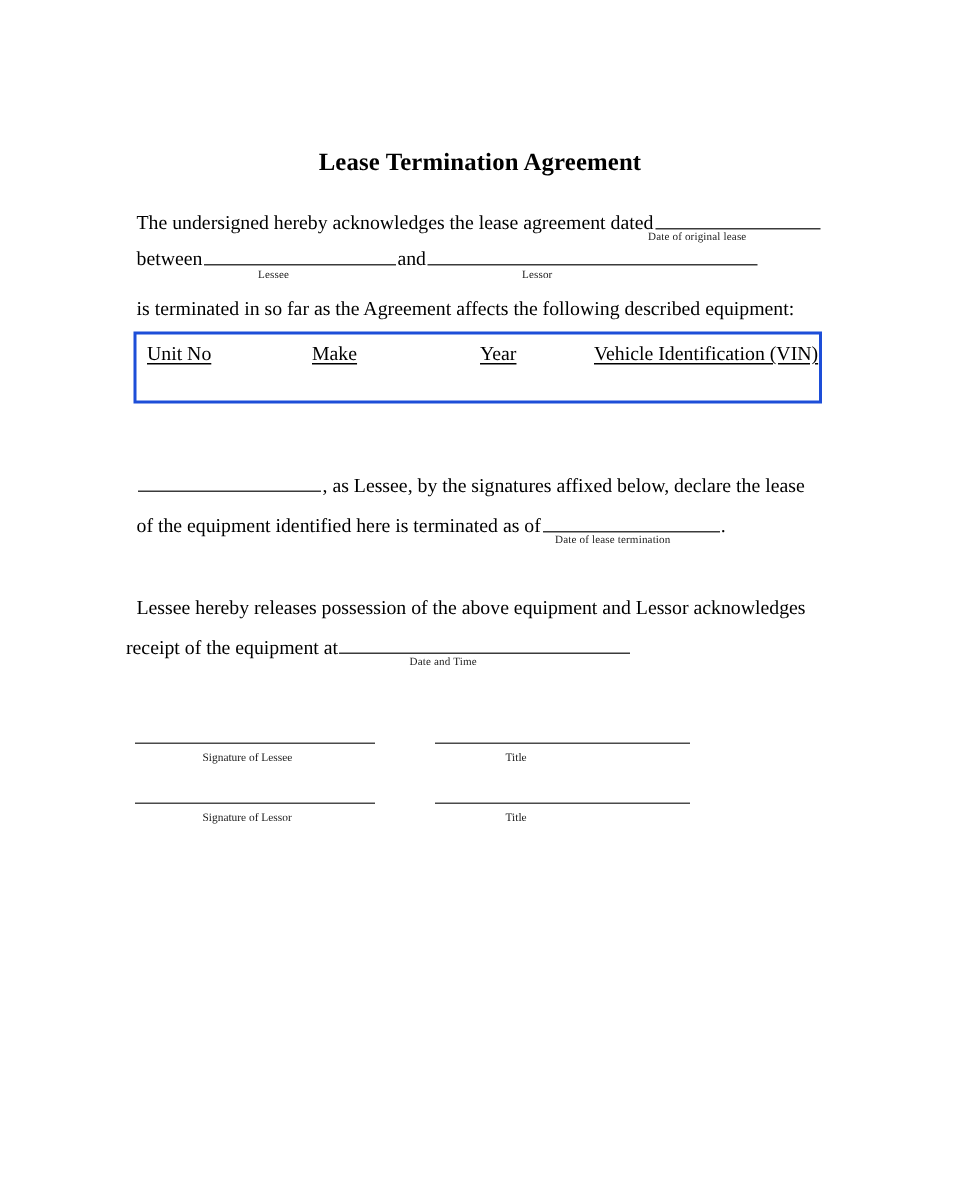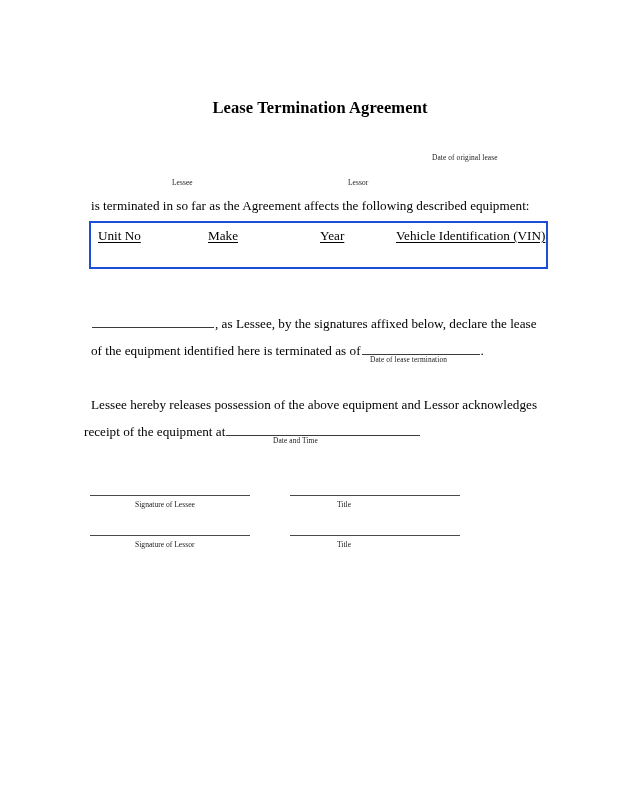--- a/index.html
+++ b/index.html
@@ -105,22 +105,28 @@
     padding-left: 45px;
   }
 </style>
 </head>
 <body>
 
 <div class="page">
 
   <div class="doc-title">Lease Termination Agreement</div>
 
+  <div class="body-line" style="left:91px; top:141px;">
+    <span>The undersigned hereby acknowledges the lease agreement dated</span><span class="rule" style="width:110px;"></span>
+  </div>
   <div class="caption" style="left:432px; top:153px;">Date of original lease</div>
 
+  <div class="body-line" style="left:91px; top:165px;">
+    <span>between</span><span class="rule" style="width:128px;"></span><span>and</span><span class="rule" style="width:220px;"></span>
+  </div>
   <div class="caption" style="left:172px; top:178px;">Lessee</div>
   <div class="caption" style="left:348px; top:178px;">Lessor</div>
 
   <div class="body-line" style="left:91px; top:199px;">is terminated in so far as the Agreement affects the following described equipment:</div>
 
   <div class="equip-box">
     <div class="equip-head">
       <span class="col-unit">Unit No</span>
       <span class="col-make">Make</span>
       <span class="col-year">Year</span>

